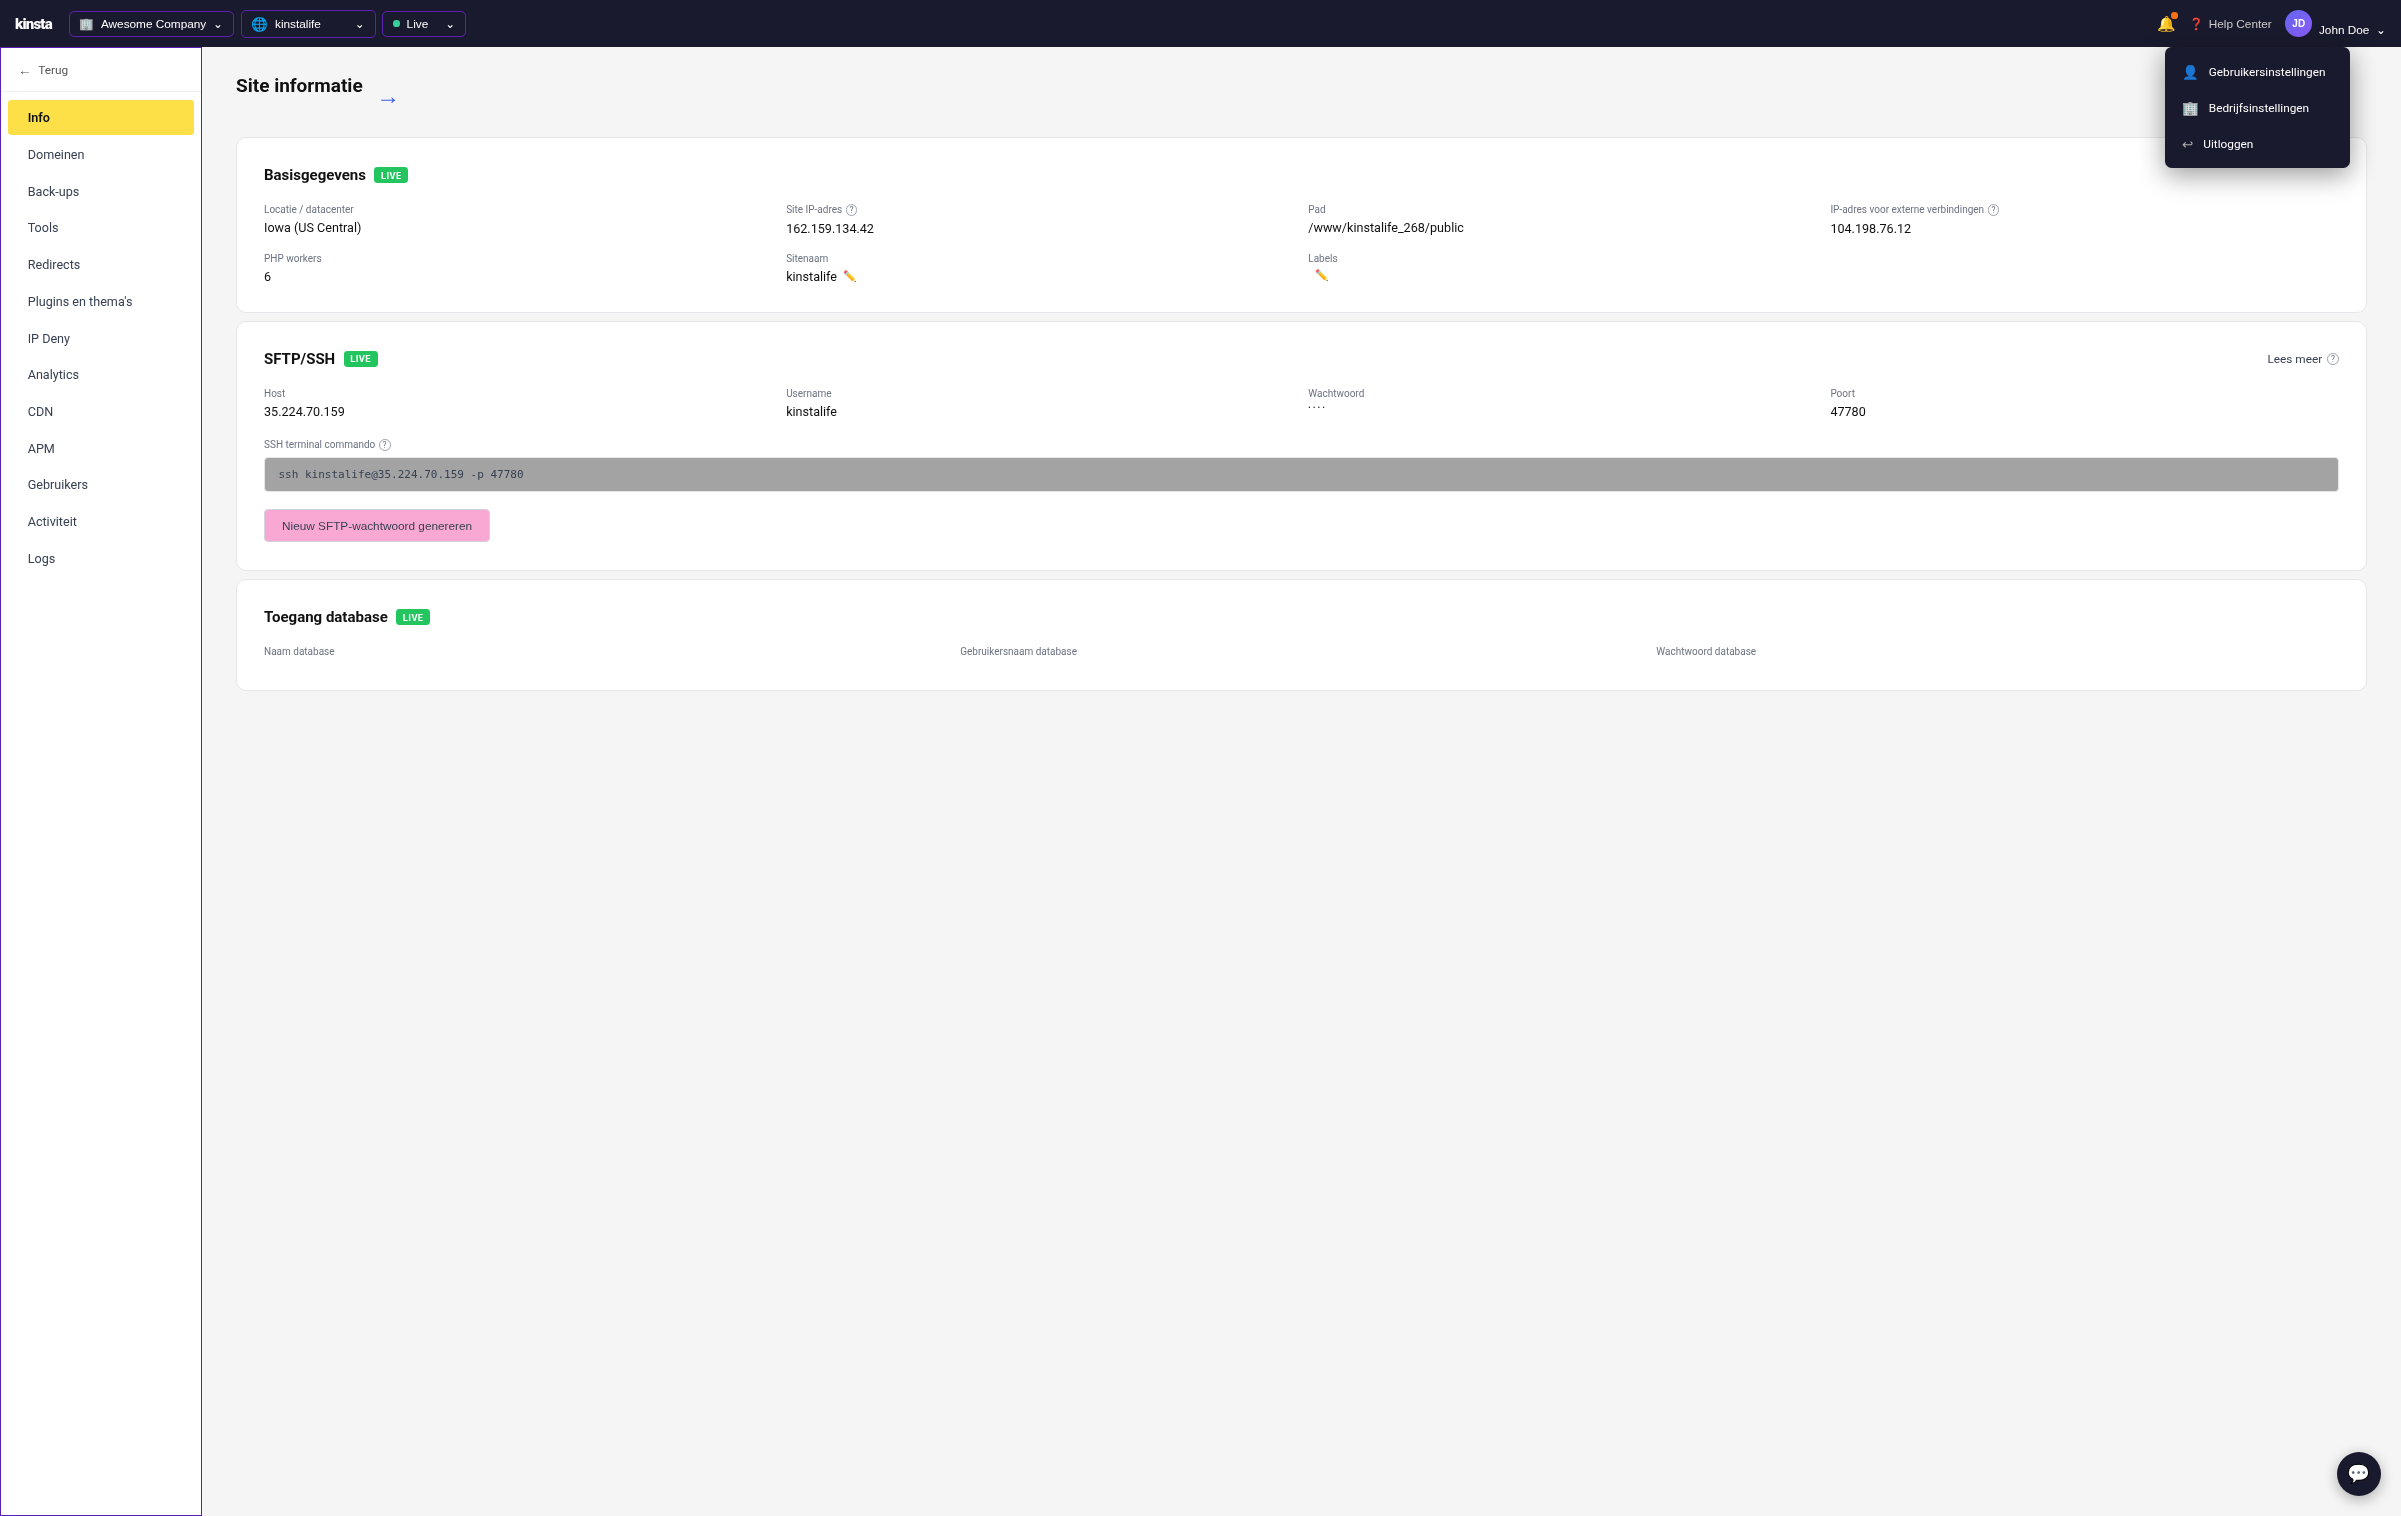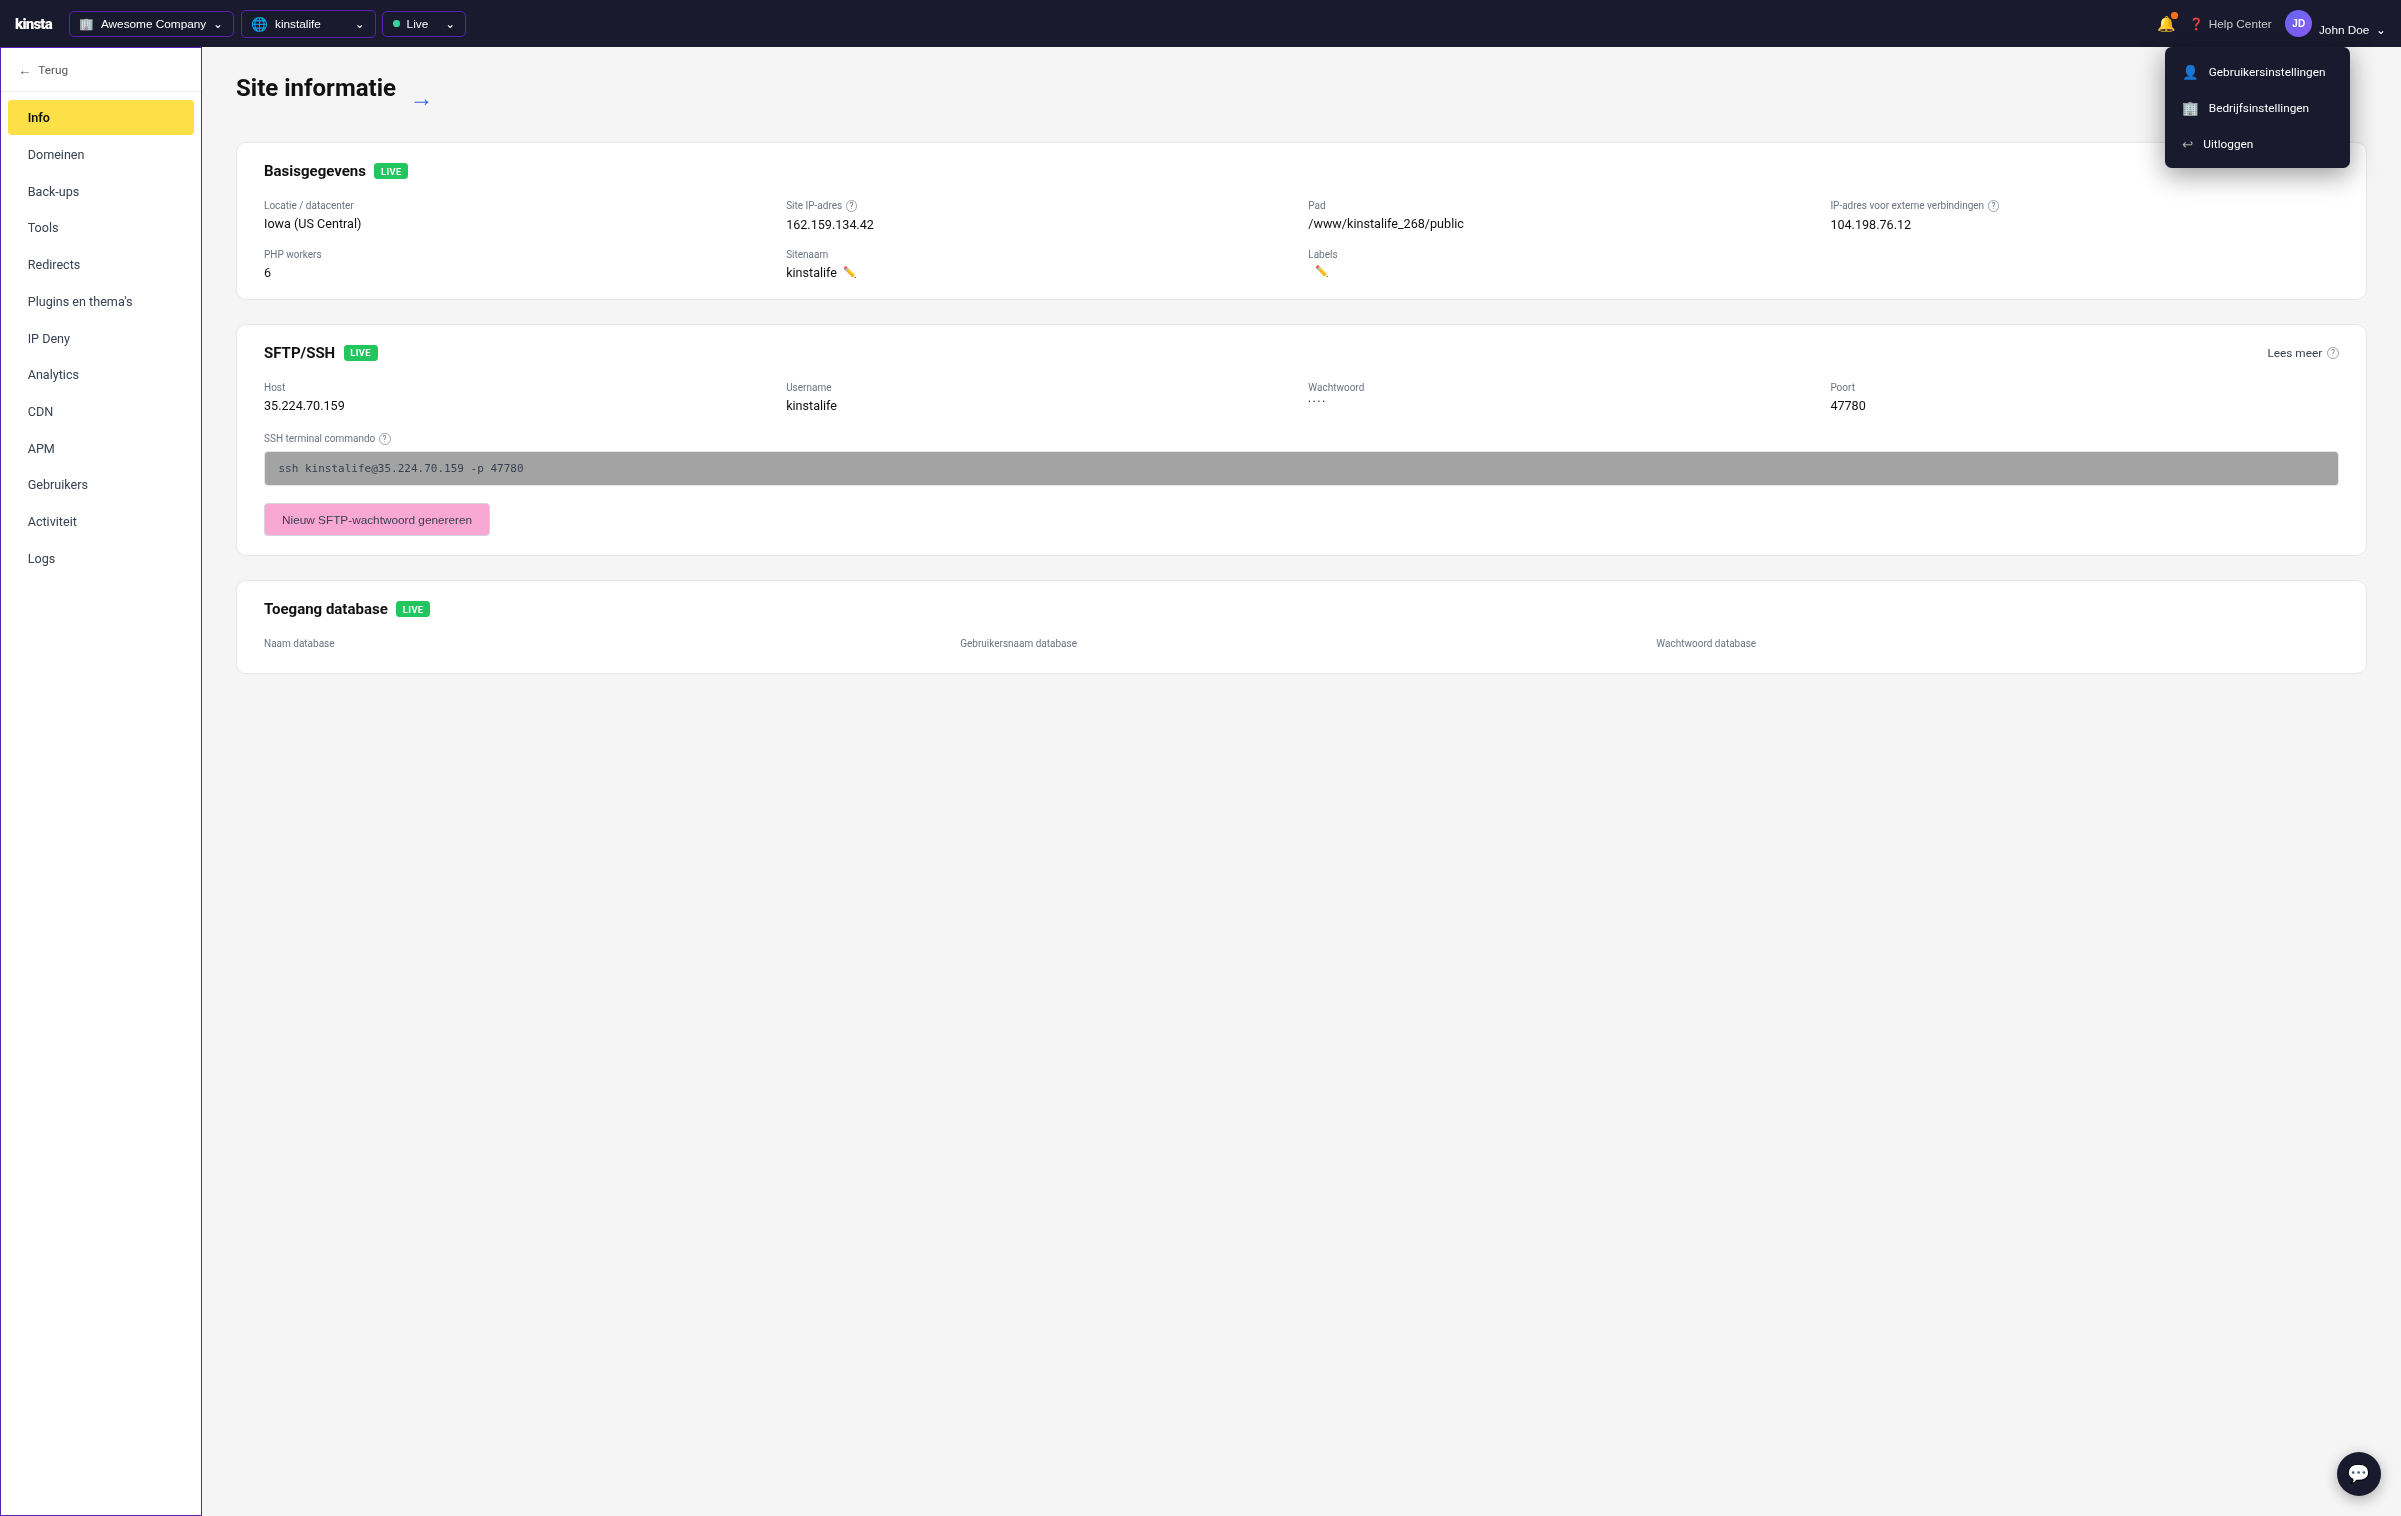--- a/index.html
+++ b/index.html
@@ -198,40 +198,40 @@
 
     
     .content {
       margin-left: 202px;
       flex: 1;
       padding: 27px 34px;
     }
 
     
     .page-title {
-      font-size: 24px;
+      font-size: 19px;
       font-weight: 700;
       color: #111;
       margin-bottom: 20px;
       display: flex;
       align-items: center;
       gap: 10px;
     }
     .arrow-indicator {
       color: #3b5fe2;
       font-size: 23.6px;
     }
 
     
     .card {
       background: #fff;
       border: 0.8px solid #e5e7eb;
       border-radius: 10px;
-      padding: 19px 27px;
-      margin-bottom: 24px;
+      padding: 28px 27px;
+      margin-bottom: 8px;
     }
     .card-title {
       font-size: 15px;
       font-weight: 700;
       color: #111;
       display: flex;
       align-items: center;
       gap: 8.4px;
       margin-bottom: 20px;
     }

